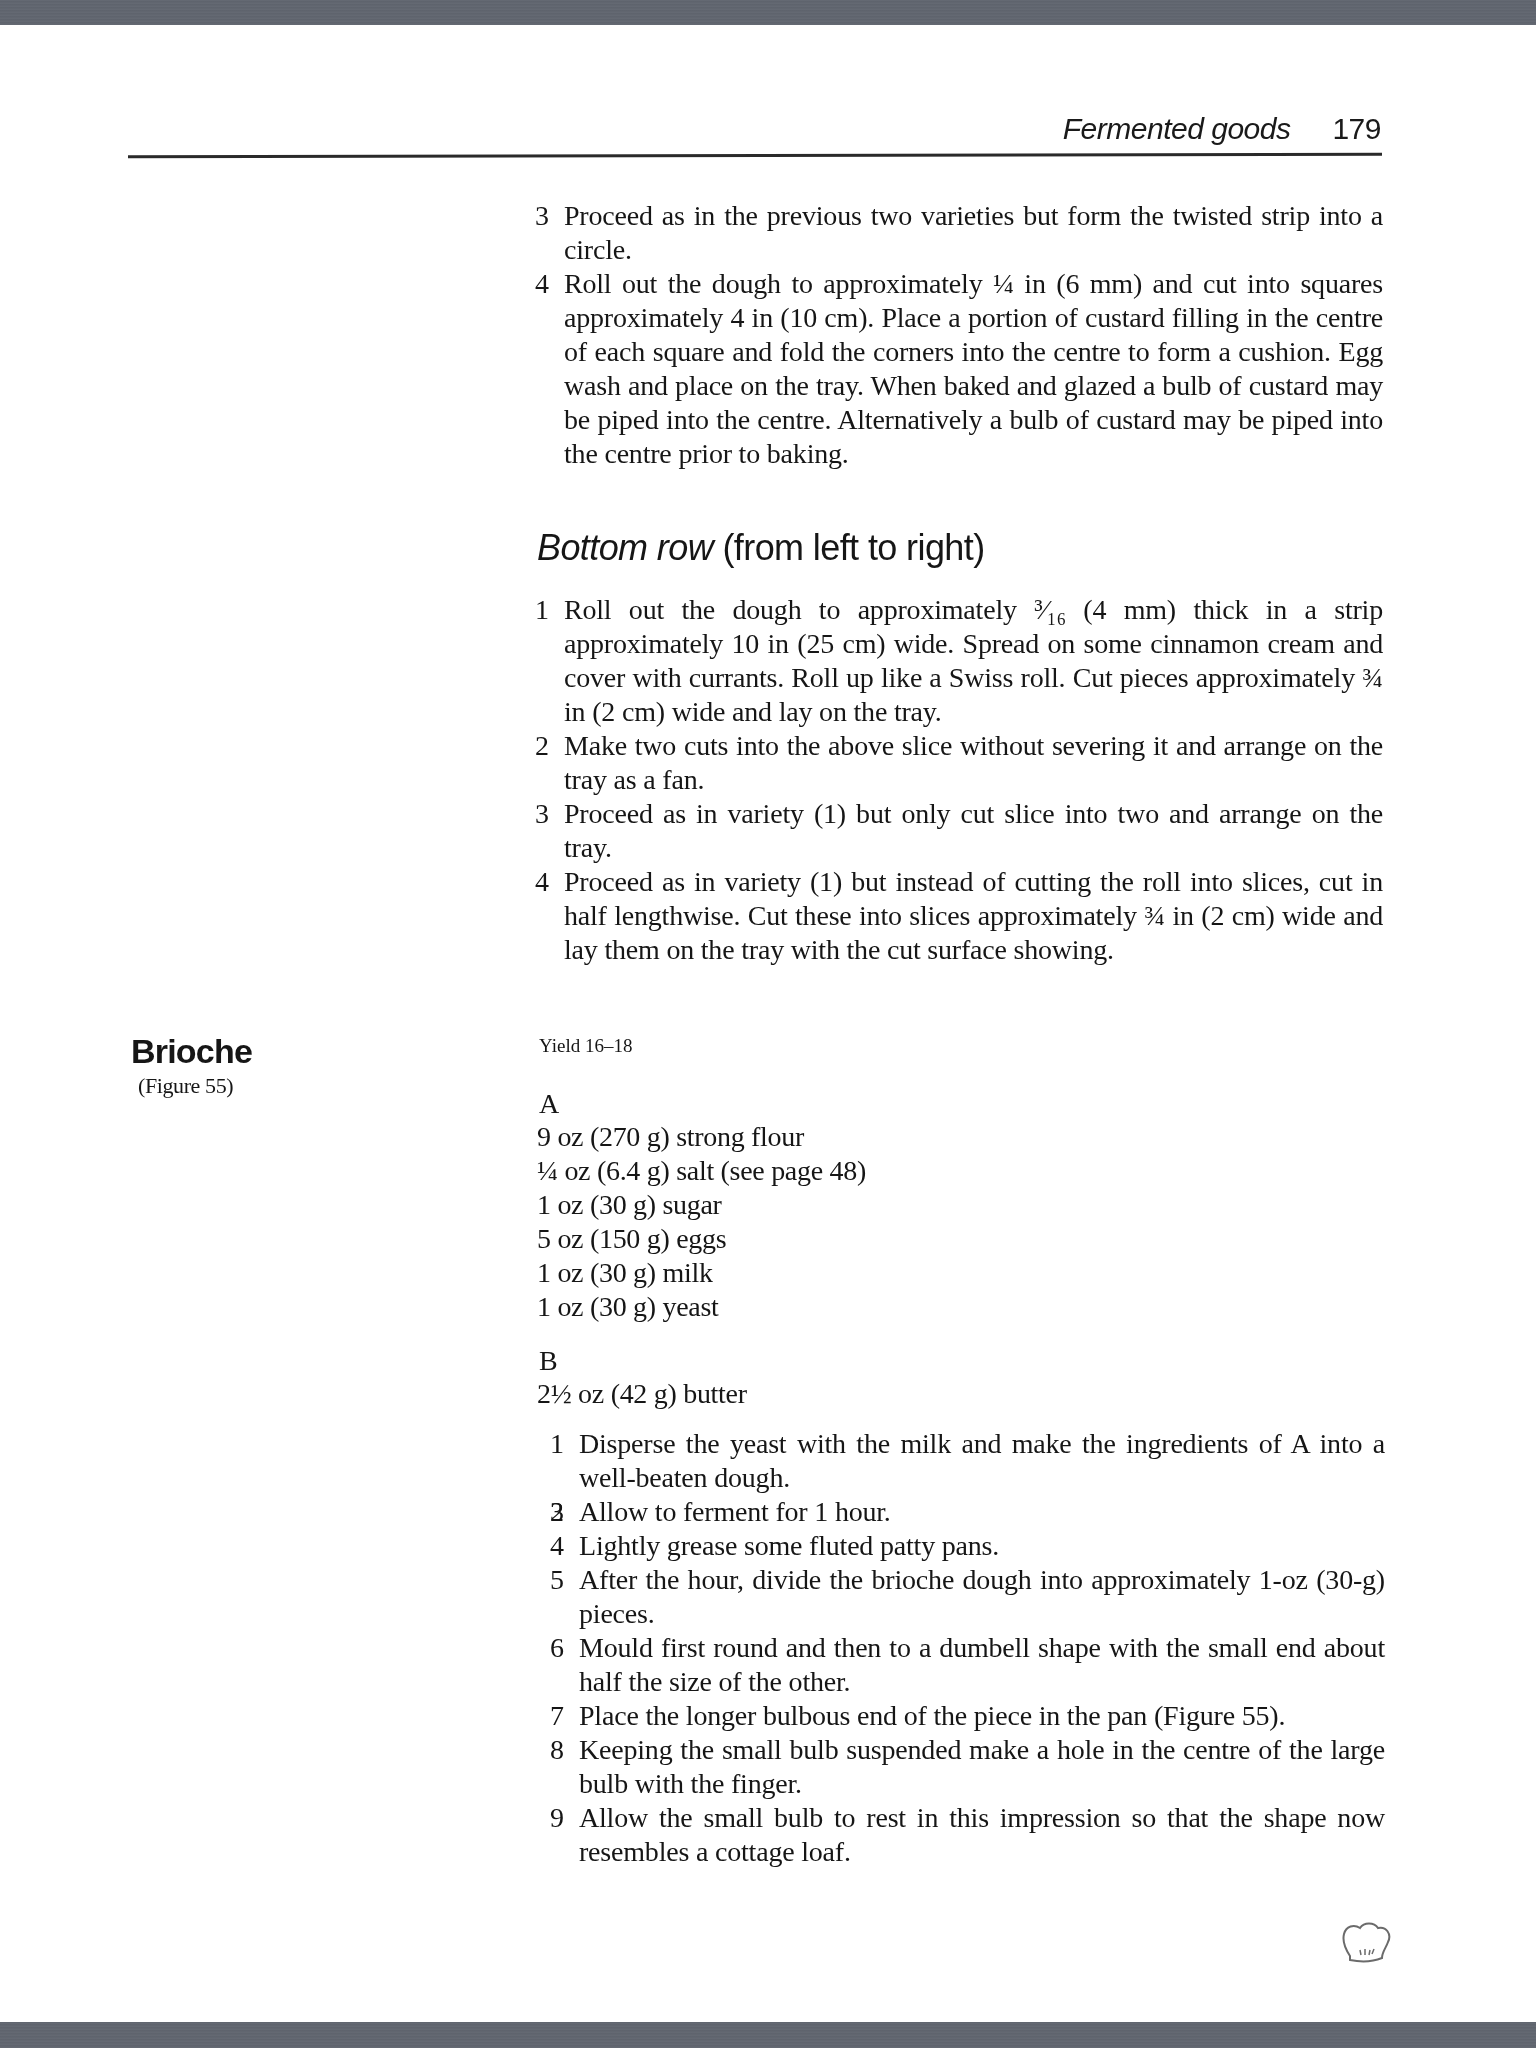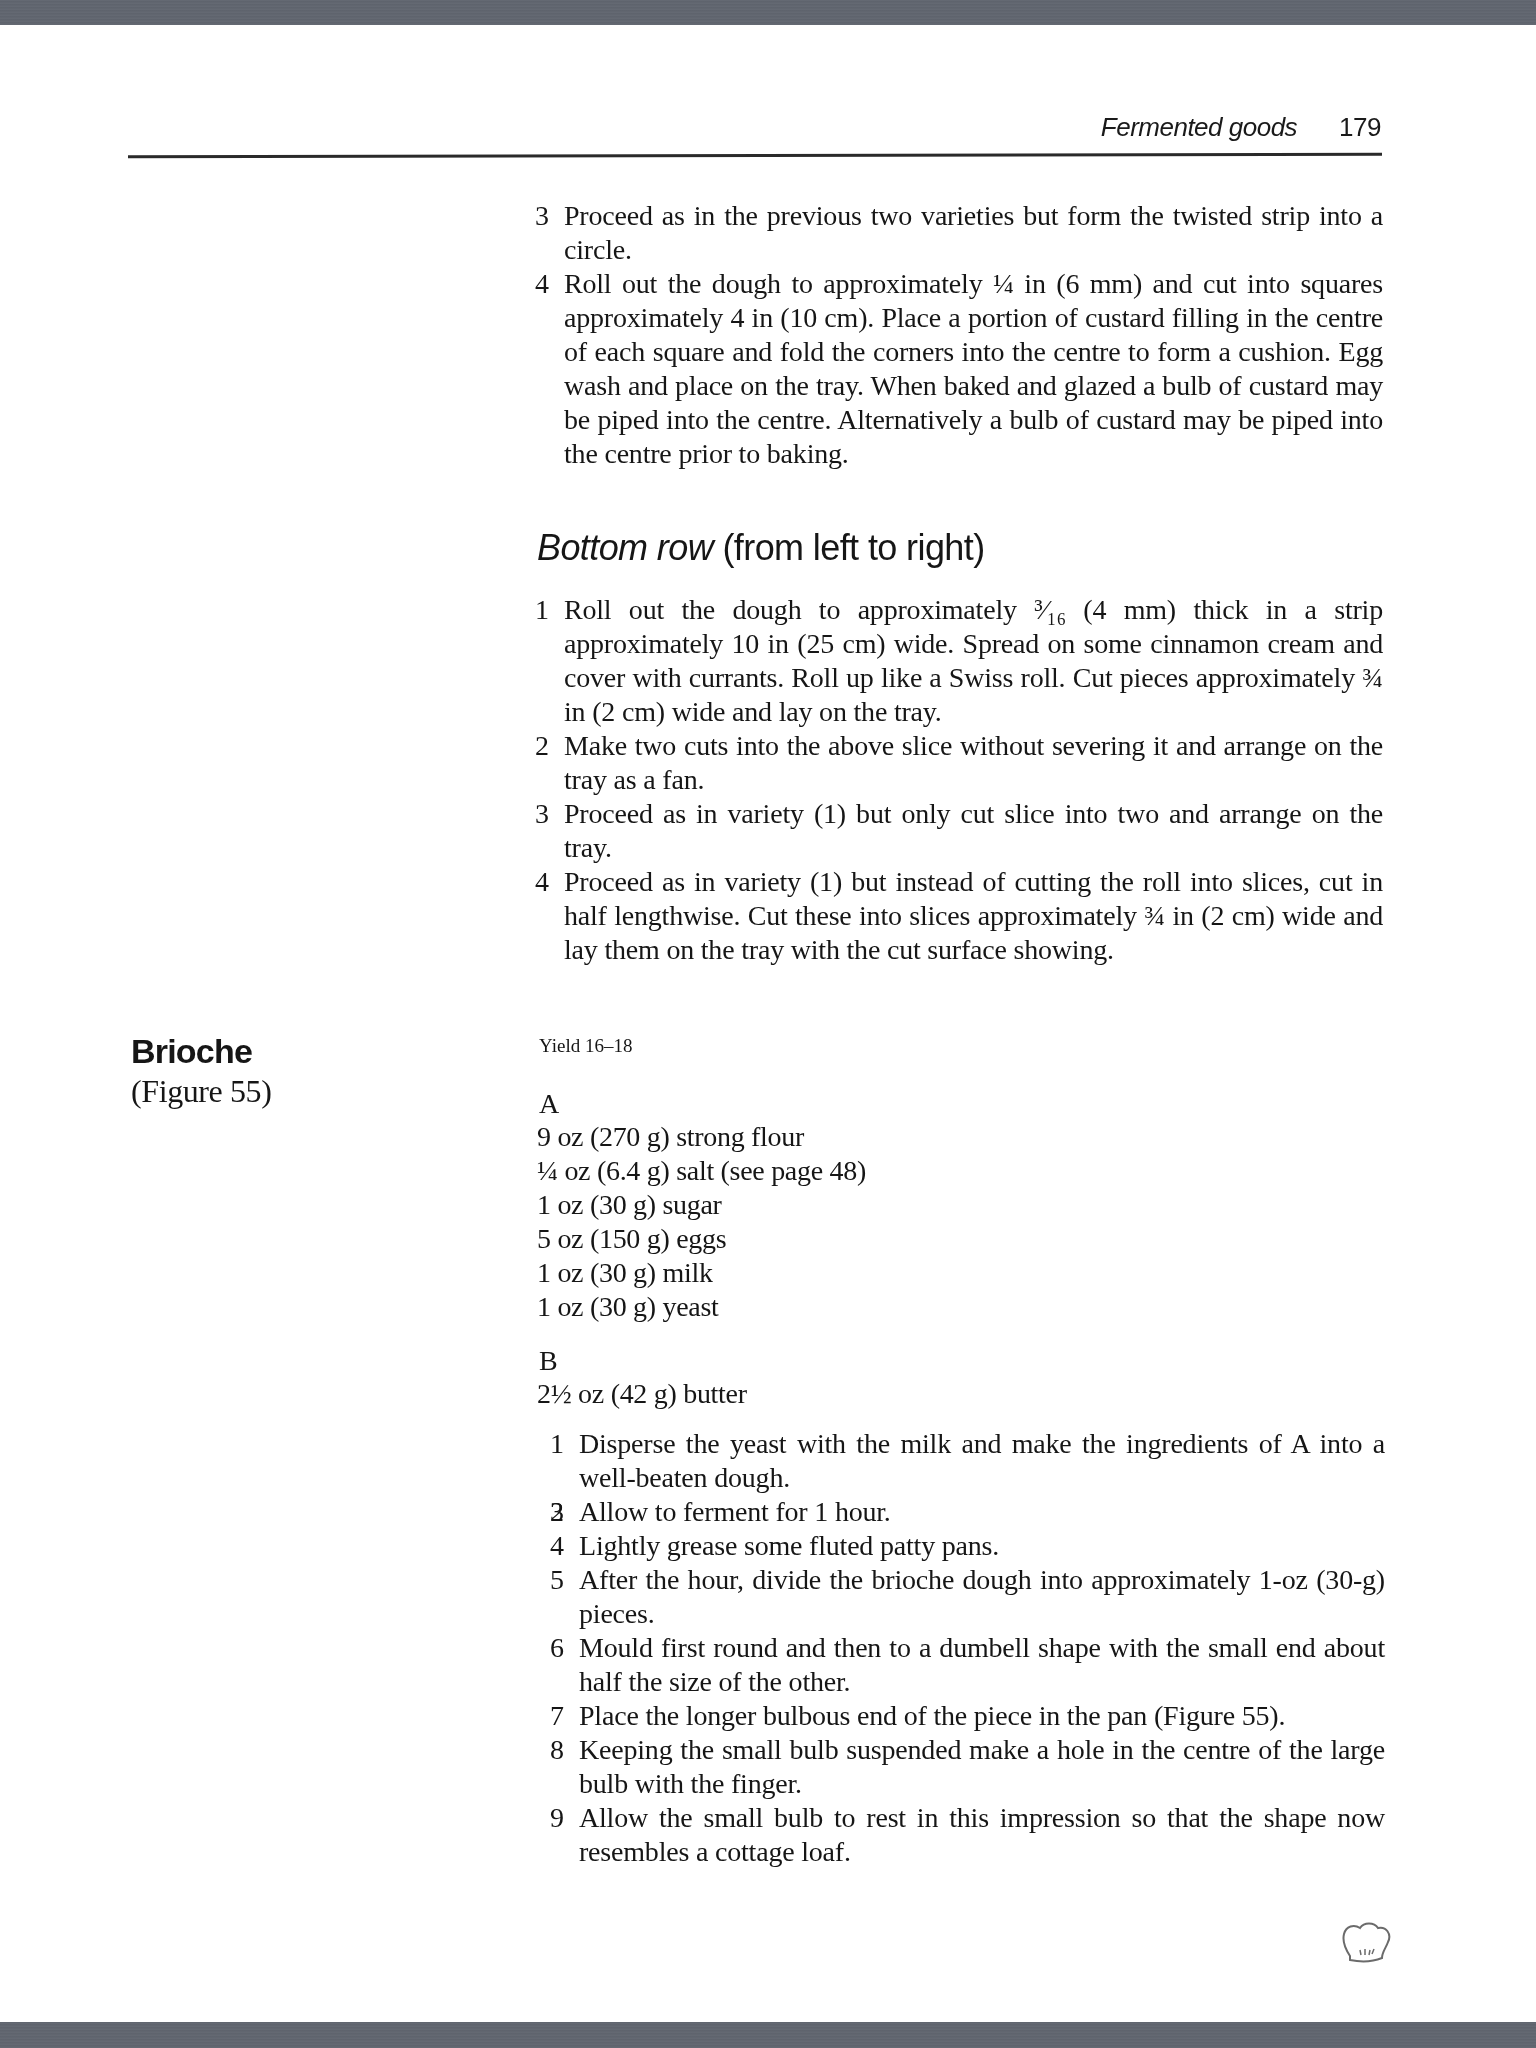--- a/index.html
+++ b/index.html
@@ -12,21 +12,21 @@
     .bar {
       position: absolute; left: 0; width: 1536px;
       background: repeating-linear-gradient(0deg, #5d626c 0px, #6b7079 1px, #575c66 2px, #666b74 3px);
     }
     .bar.top { top: 0; height: 25px; }
     .bar.bottom { top: 2022px; height: 26px; }
 
     .running-head {
       position: absolute; top: 112px; right: 155px;
       font-family: "Liberation Sans", "DejaVu Sans", sans-serif;
-      font-size: 26px; letter-spacing: -0.5px; color: #1a1a1a; text-align: right;
+      font-size: 30px; letter-spacing: -0.5px; color: #1a1a1a; text-align: right;
     }
     .running-head .title { font-style: italic; margin-right: 42px; }
     .head-rule {
       position: absolute; top: 154px; left: 128px; width: 1254px; height: 3px;
       background: #2a2a2a; transform: rotate(-0.12deg);
     }
 
     .body-text { font-size: 28px; line-height: 34px; letter-spacing: -0.2px; }
     .list { position: absolute; left: 535px; width: 848px; margin: 0; padding: 0; list-style: none; }
     .list li { position: relative; padding-left: 29px; text-align: justify; }
@@ -39,21 +39,21 @@
       font-size: 36px; letter-spacing: -0.6px;
     }
     .subhead .it { font-style: italic; }
     .list-bottom { top: 593px; }
 
     .recipe-title {
       position: absolute; top: 1032px; left: 131px;
       font-family: "Liberation Sans", "DejaVu Sans", sans-serif;
       font-weight: bold; font-size: 34px; letter-spacing: -0.8px;
     }
-    .recipe-fig { position: absolute; top: 1073px; left: 131px; font-size: 32px; letter-spacing: -0.4px; }
+    .recipe-fig { position: absolute; top: 1073px; left: 138px; font-size: 22px; letter-spacing: -0.4px; }
 
     .yield { position: absolute; top: 1035px; left: 539px; font-size: 19px; }
     .group-label { position: absolute; left: 539px; font-size: 28px; }
     .group-a { top: 1088px; }
     .group-b { top: 1345px; }
     .ingredients { position: absolute; left: 537px; margin: 0; padding: 0; list-style: none; font-size: 28px; line-height: 34px; letter-spacing: -0.3px; }
     .ingredients .it { }
     .ing-a { top: 1120px; }
     .ing-b { top: 1377px; }
 

